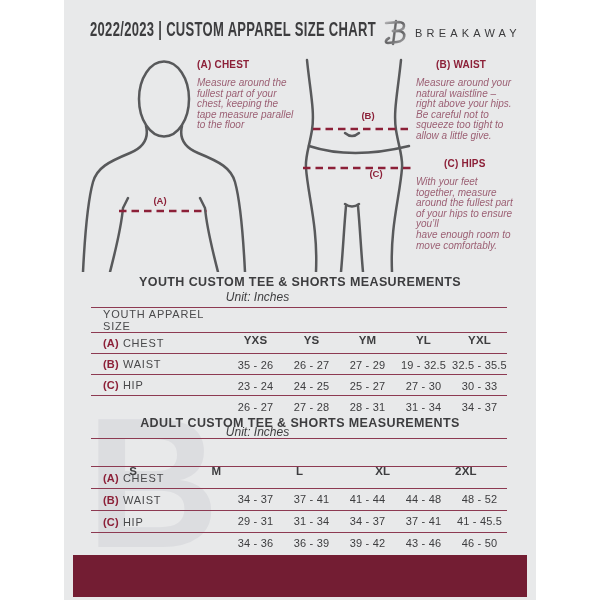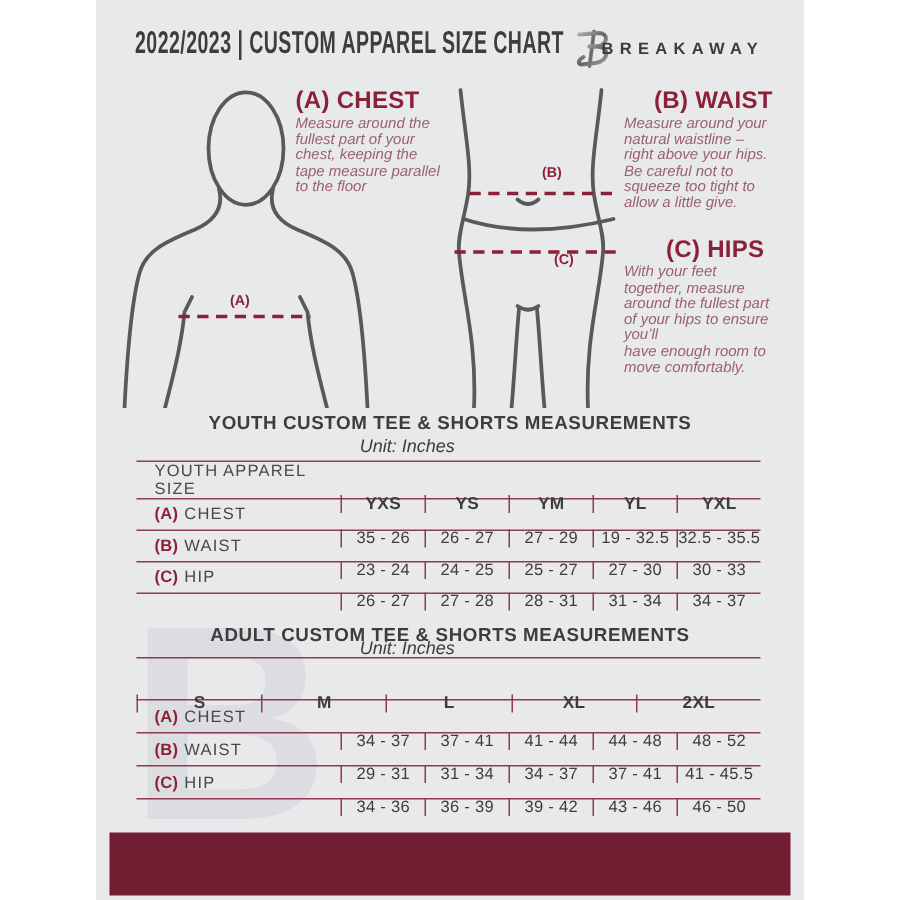--- a/index.html
+++ b/index.html
@@ -7,44 +7,44 @@
            font-family:"Liberation Sans", sans-serif; overflow:hidden; }
   .page { position:absolute; left:64px; top:0; width:472px; height:600px;
           background:var(--page-bg,#e8e9ea); }
   .abs { position:absolute; }
 
   
   .doc-title { left:26px; top:17px; font-weight:bold; font-size:21px;
                color:var(--text-dark,#3d3d3f); white-space:nowrap;
                letter-spacing:0.5px; transform:scaleX(0.62); transform-origin:0 0; }
   .logo { left:320px; top:19px; }
-  .brand { left:337px; top:27px; font-size:11px; font-weight:bold;
+  .brand { left:351px; top:27px; font-size:11px; font-weight:normal;
            letter-spacing:4.2px; color:var(--brand-dark,#3b3b3d); white-space:nowrap; }
 
   
-  .guide-head { font-size:16px; font-weight:bold; letter-spacing:0.2px;
+  .guide-head { font-size:10px; font-weight:bold; letter-spacing:0.2px;
                 color:var(--maroon-bright,#8c2038); white-space:nowrap;text-align:right; }
   .guide-text { font-size:10px; font-style:italic; line-height:10.6px;
                 color:var(--guide-text,#9b5f73); white-space:pre-line; width:150px; }
   .marker { font-size:9.5px; font-weight:bold; color:var(--maroon-bright,#8c2038);
             width:24px; text-align:center; }
   svg .body-line { stroke:var(--figure-gray,#58595b); stroke-width:2.5; fill:none;
                    stroke-linecap:round; }
   svg .dash-line { stroke:var(--maroon-bright,#8c2038); stroke-width:2.4; fill:none;
                    stroke-dasharray:7.5 5; }
 
   
   .section-title { left:0; width:472px; text-align:center; font-weight:bold;
                    font-size:12.5px; letter-spacing:0.4px; color:var(--text-dark,#3d3d3f); }
-  .unit { left:14px; width:387px; text-align:center; font-style:italic; font-size:12px;
+  .unit { left:0; width:387px; text-align:center; font-style:italic; font-size:12px;
           color:var(--text-dark,#3d3d3f); }
 
   
   .table { left:27px; width:416px; border-bottom:1px solid var(--table-line,#8d3a52); }
-  .trow { display:flex; border-top:1px solid var(--table-line,#8d3a52);align-items:center; }
+  .trow { display:flex; border-top:1px solid var(--table-line,#8d3a52); }
   .cell { display:flex; align-items:center; justify-content:center; font-size:11px;
           color:var(--text-dark,#3d3d3f); letter-spacing:0.2px; }
   .c-label { width:136px; justify-content:flex-start; padding-left:12px; box-sizing:border-box; }
   .c-size { flex:1; border-left:1px solid var(--table-line,#8d3a52);margin-top:32px; }
   .thead .cell { font-weight:bold; font-size:11.5px; }
   .thead .c-label { font-weight:normal; font-size:11px; letter-spacing:0.8px; color:#4a4a4c; }
   .rkey { color:var(--maroon-bright,#8c2038); font-weight:bold; margin-right:4px; }
   .rlabel { letter-spacing:0.8px; color:#48484a; }
   .t-youth .trow { height:20px; } .t-youth .thead { height:24px; }
   .t-adult .trow { height:21px; } .t-adult .thead { height:27px; }

